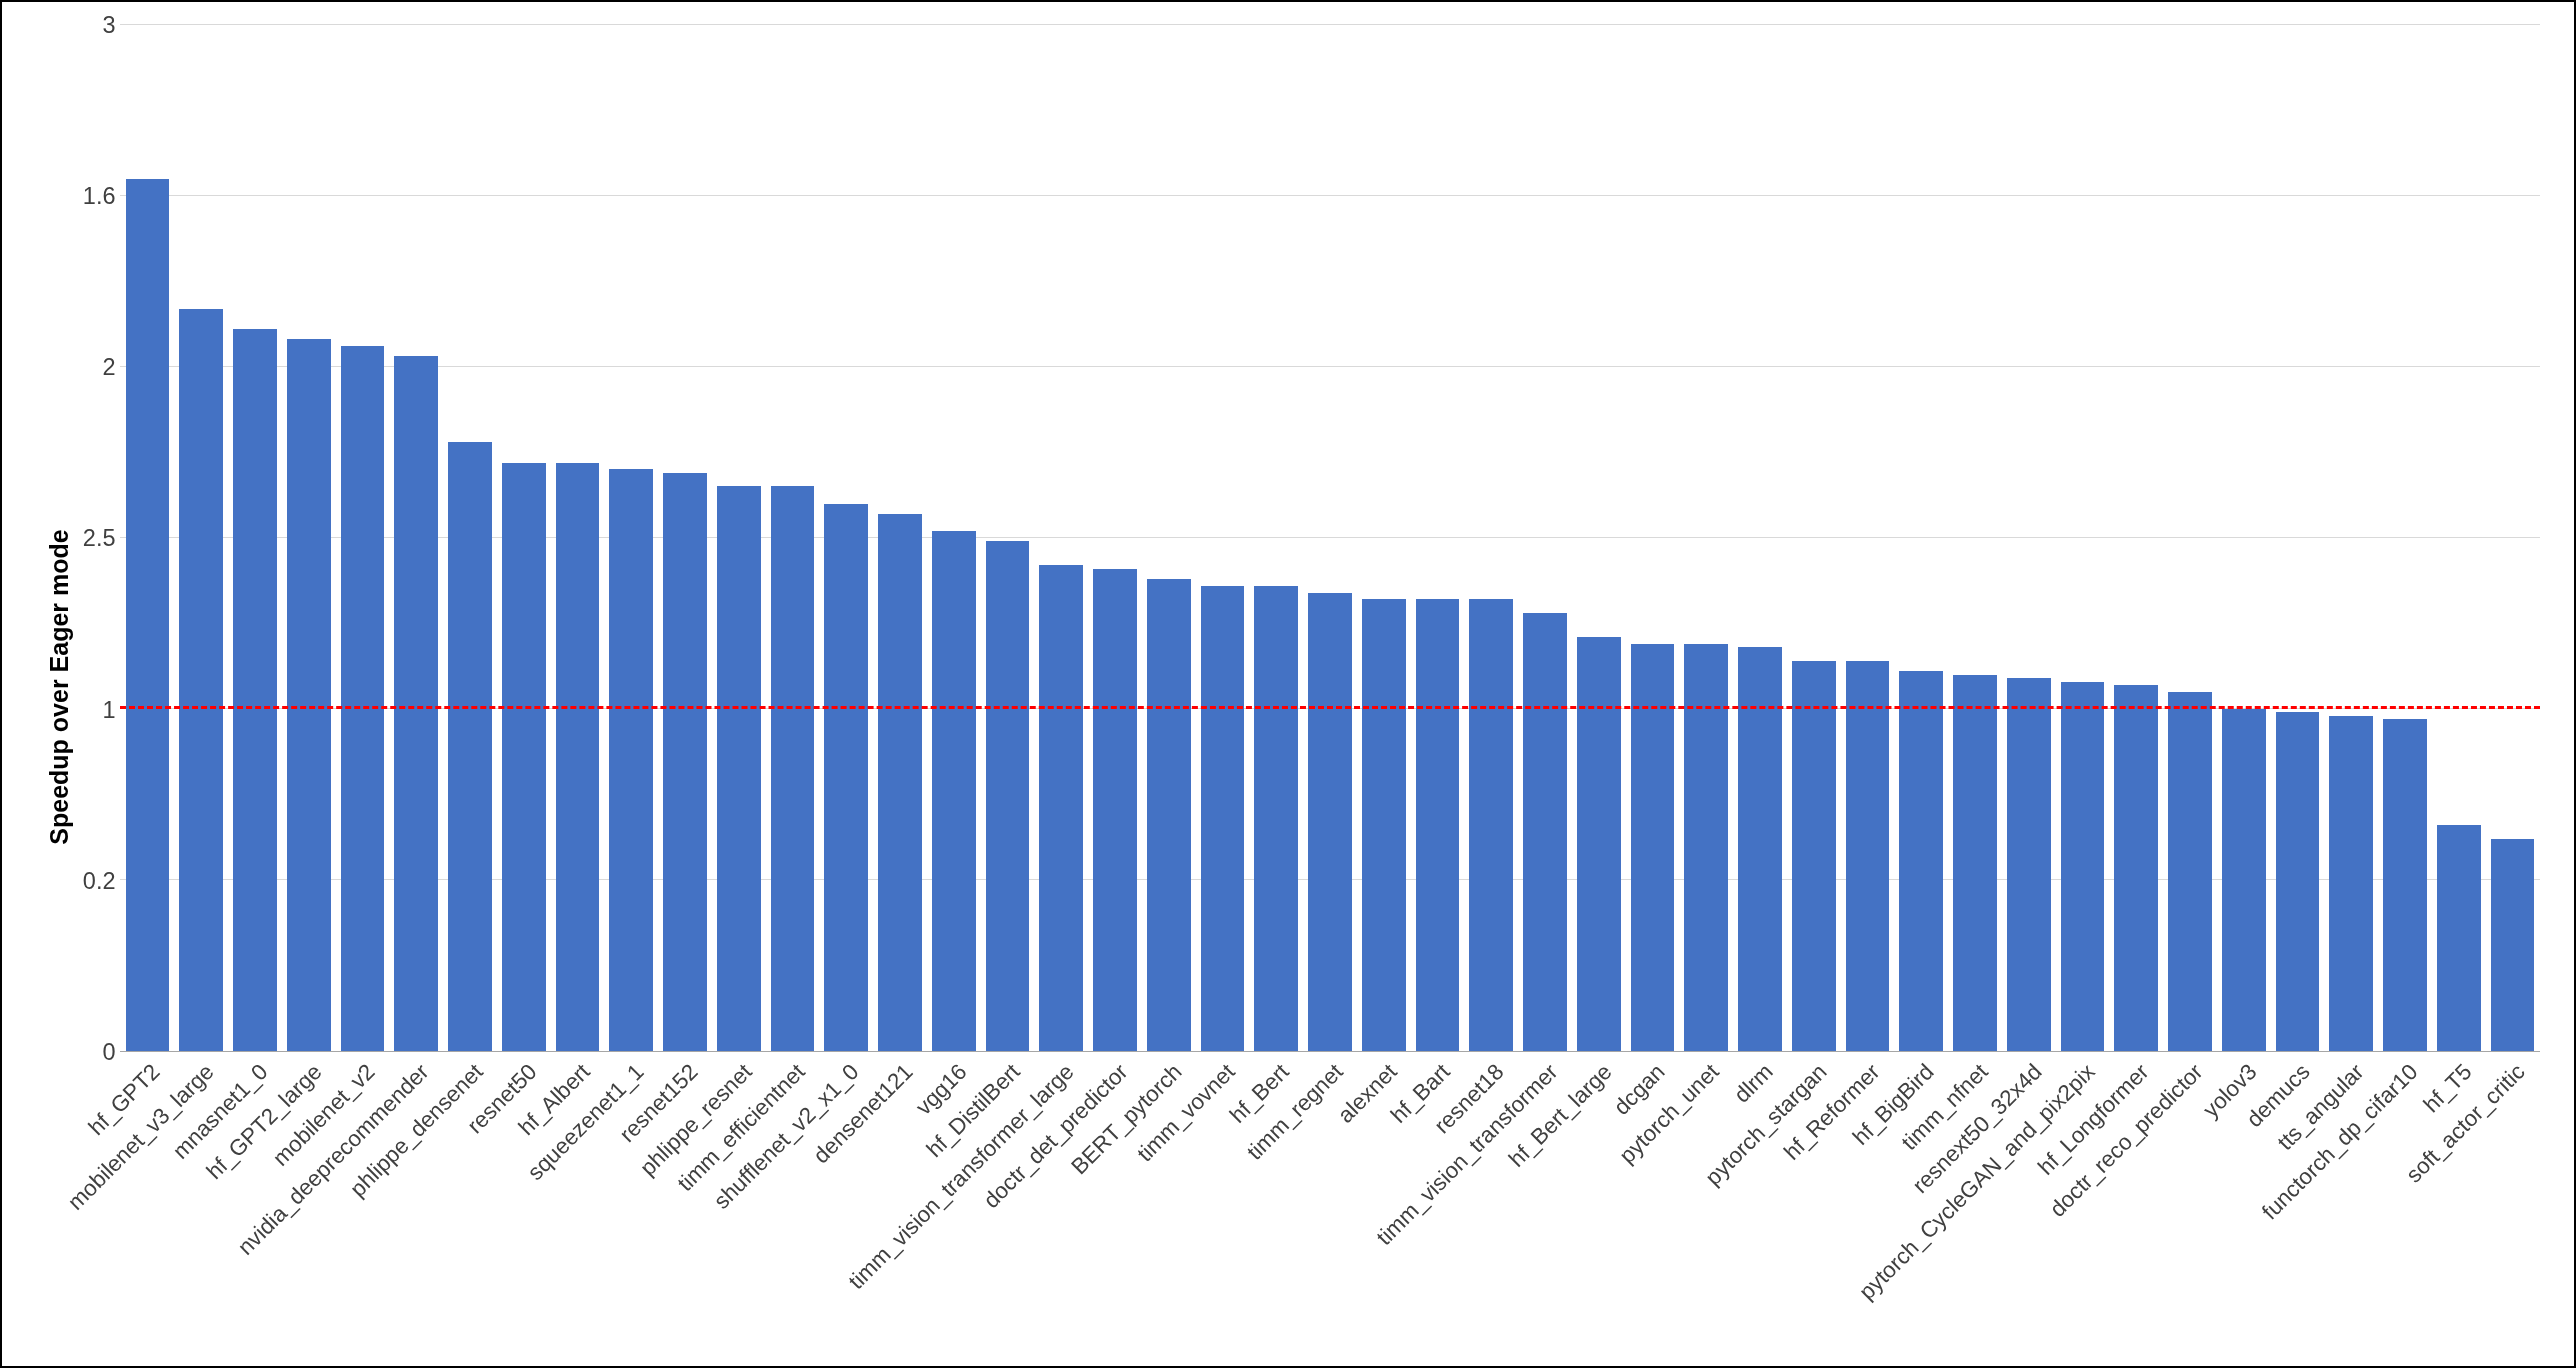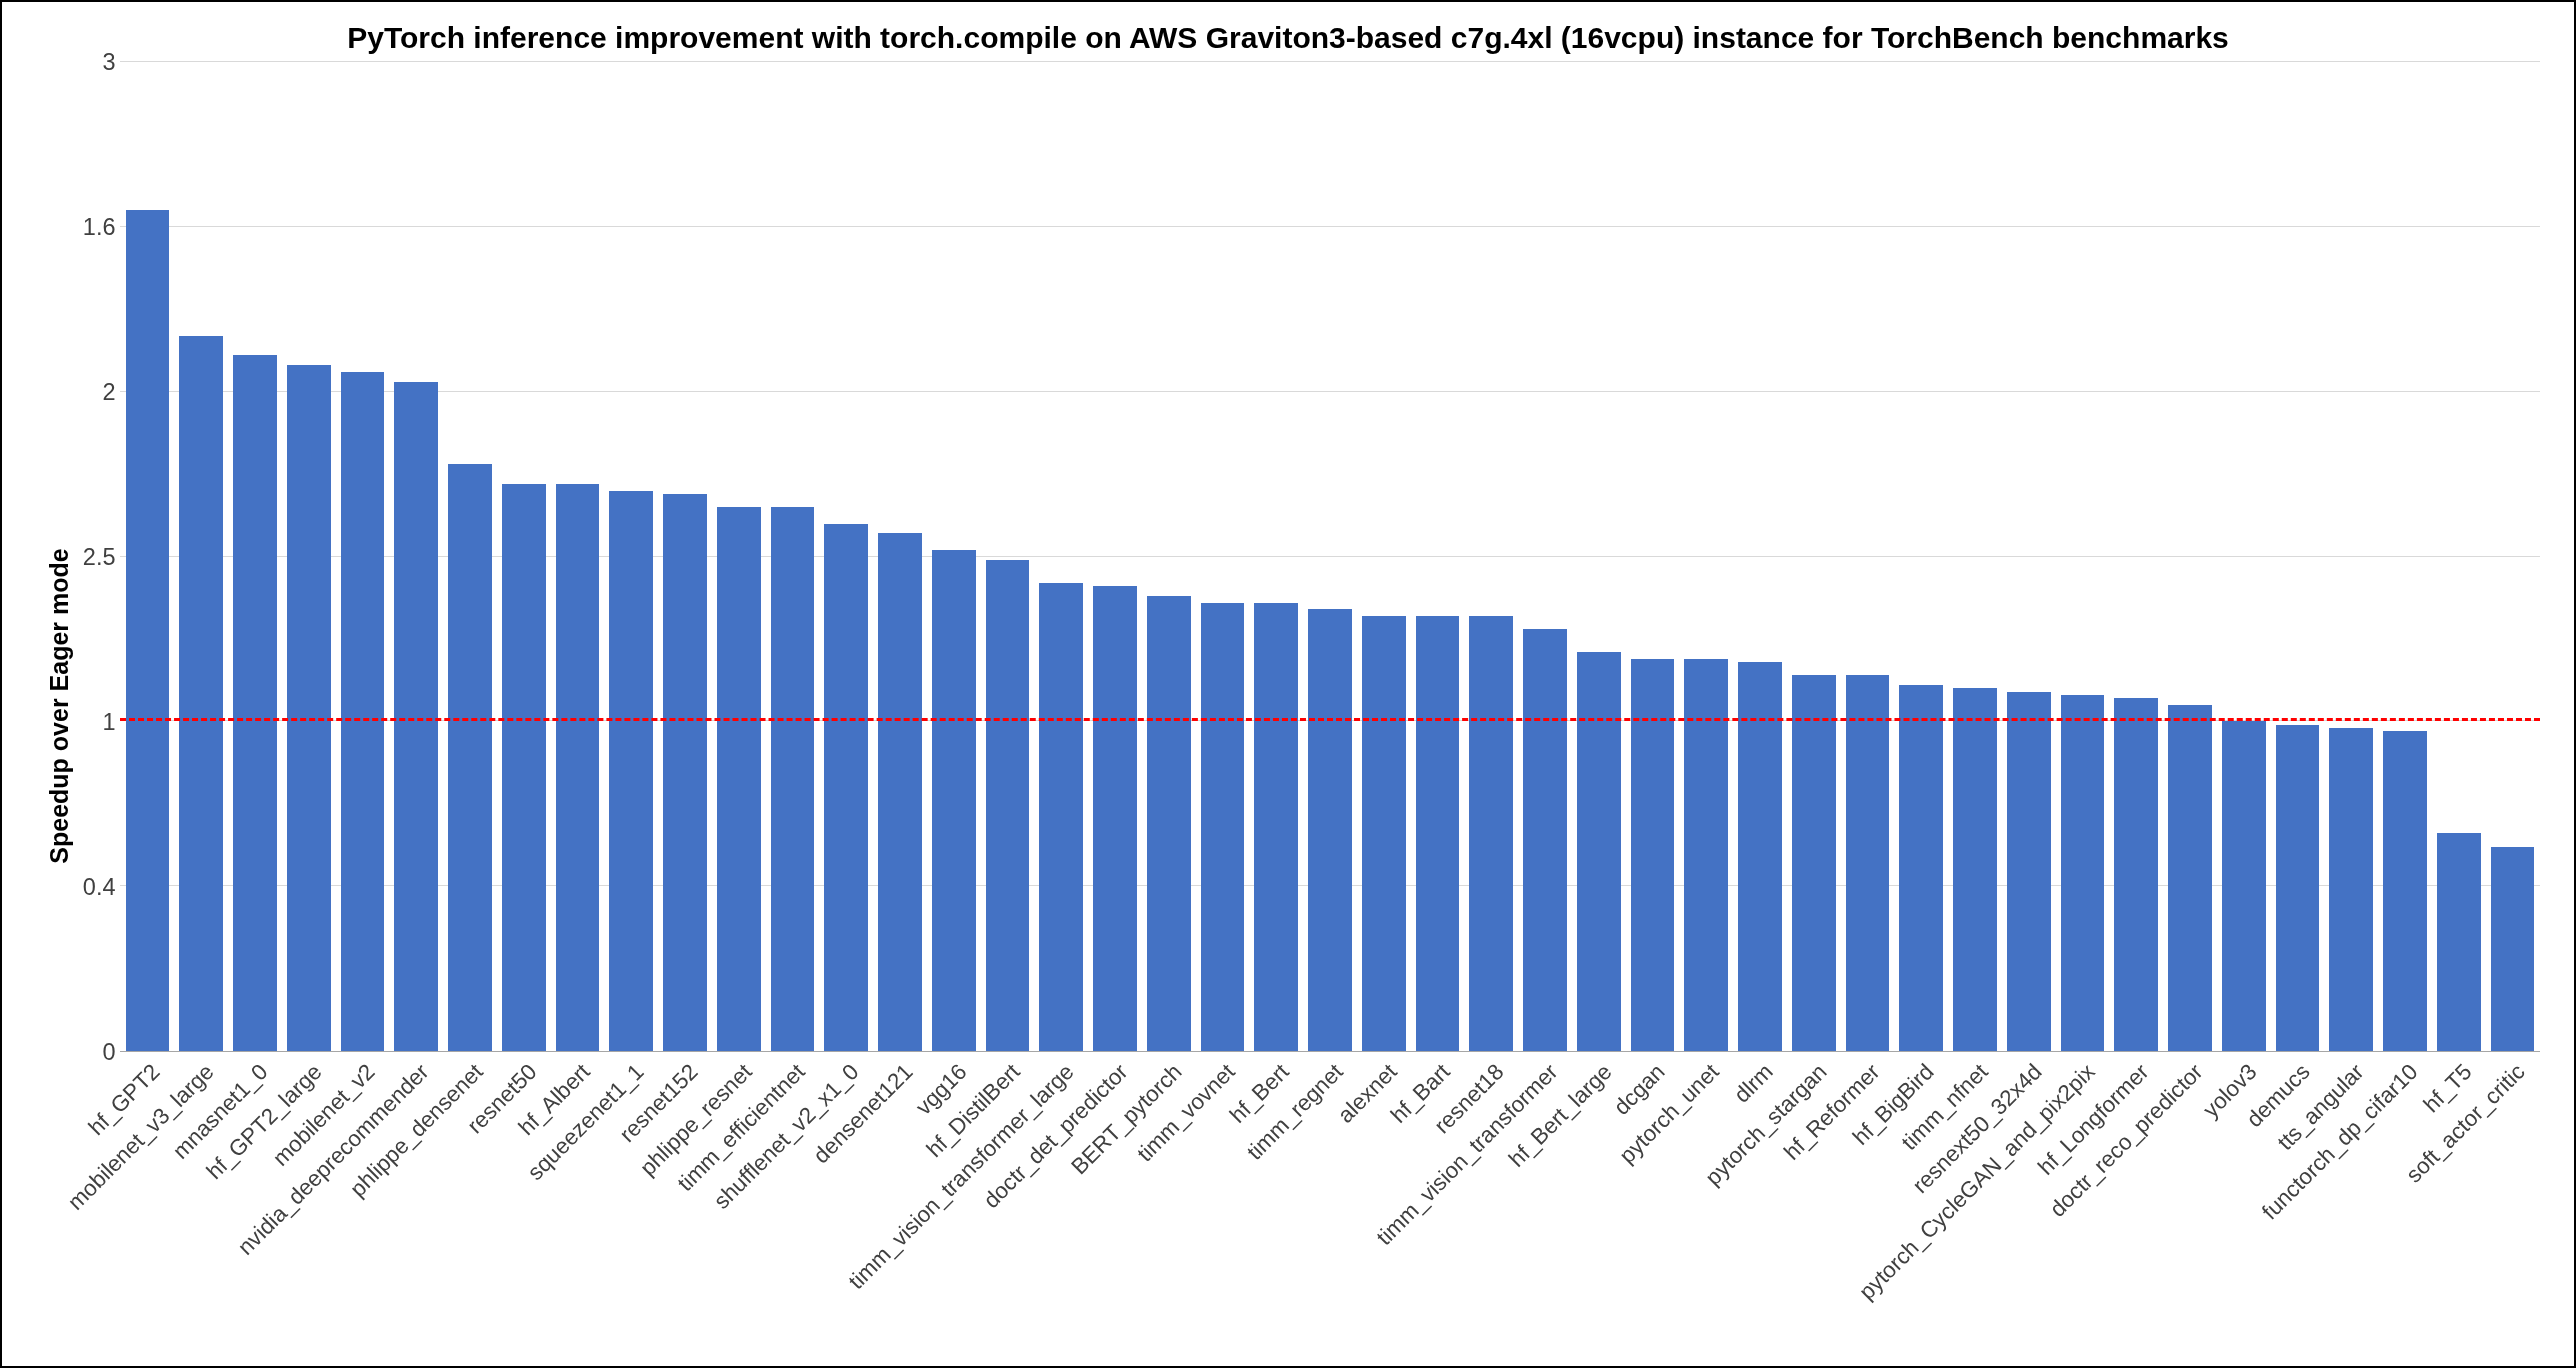--- a/index.html
+++ b/index.html
@@ -127,35 +127,34 @@
     font-size: 22.4px;
     color: #404040;
   }
 </style>
 </head>
 <body>
 
 <div class="outer">
 
   <div class="title-block">
-    <div>PyTorch inference improvement with torch.compile on AWS Graviton3-based c7g.4xl (16vcpu) instance for TorchBench benchmarks</div>
   </div>
 
   <div class="chart-row">
 
     <div class="ylabel-cell">
       <div class="ylabel">Speedup over Eager mode</div>
     </div>
 
     <div class="plot-cell">
 
       <div class="plot-area-wrap">
         <div class="yticks" id="yticks">
             <div class="ytick" style="bottom: 0%;">0</div>
-            <div class="ytick" style="bottom: 16.6667%;">0.4</div>
+            <div class="ytick" style="bottom: 16.6667%;">0.2</div>
             <div class="ytick" style="bottom: 33.3333%;">1</div>
             <div class="ytick" style="bottom: 50%;">2.5</div>
             <div class="ytick" style="bottom: 66.6667%;">2</div>
             <div class="ytick" style="bottom: 83.3333%;">1.6</div>
             <div class="ytick" style="bottom: 100%;">3</div>
           </div>
         <div class="plot" id="plot">
           <div class="bars" id="bars">
               <div class="bar" title="hf_GPT2: 2.55" style="height: 85%; background: rgb(68, 114, 196);"></div>
               <div class="bar" title="mobilenet_v3_large: 2.17" style="height: 72.3333%; background: rgb(68, 114, 196);"></div>

